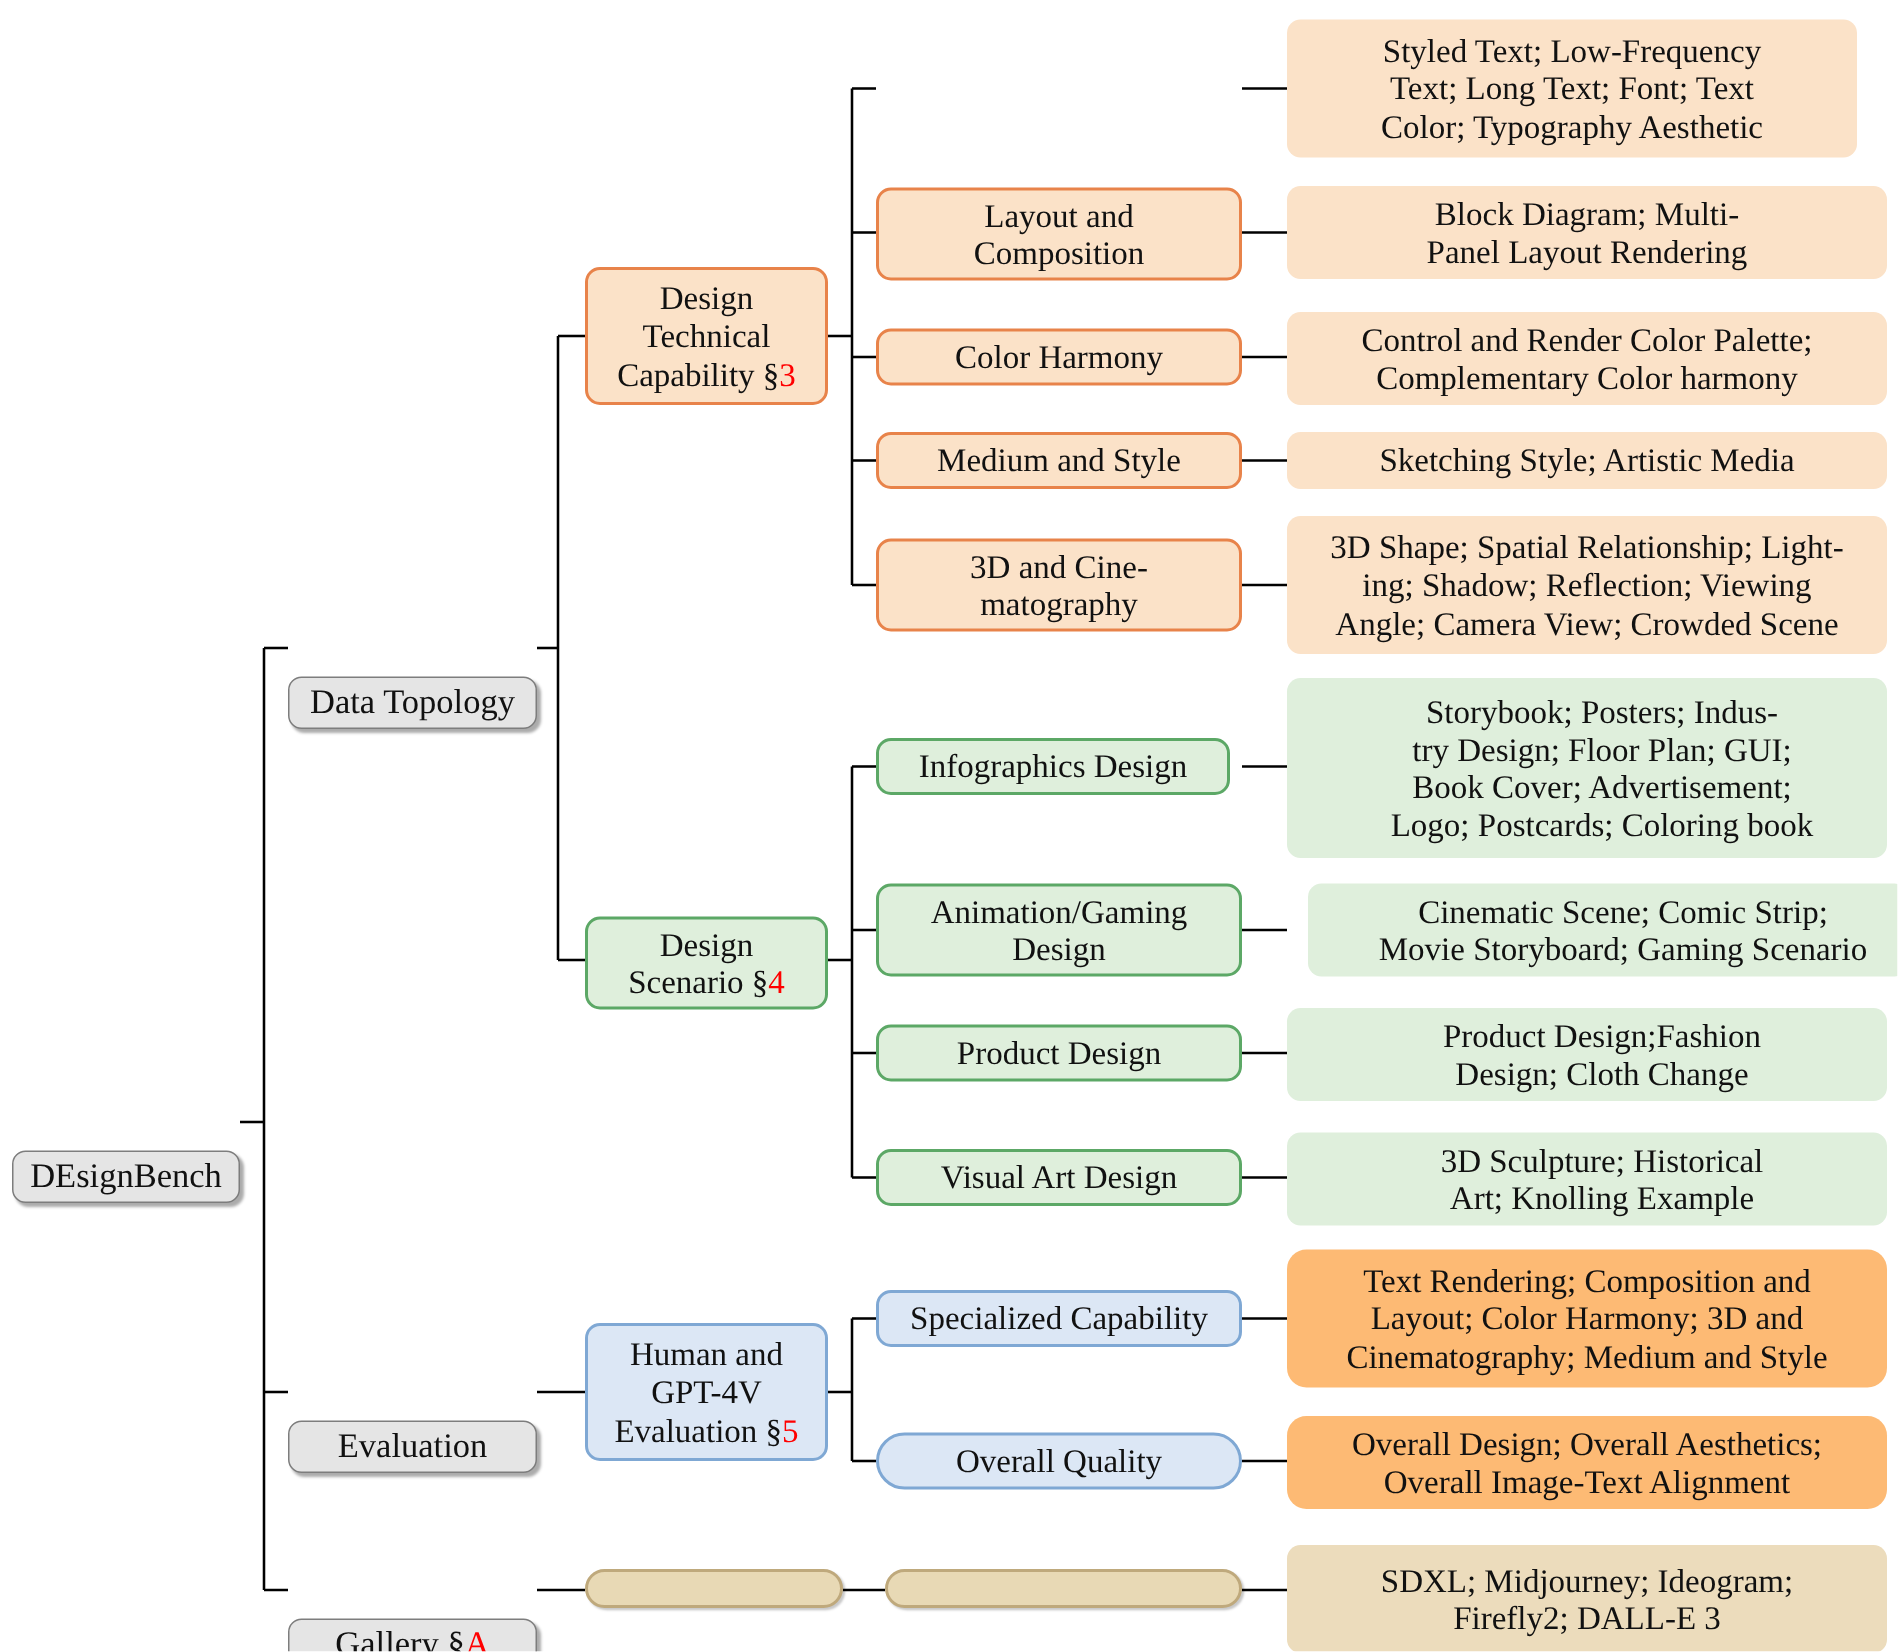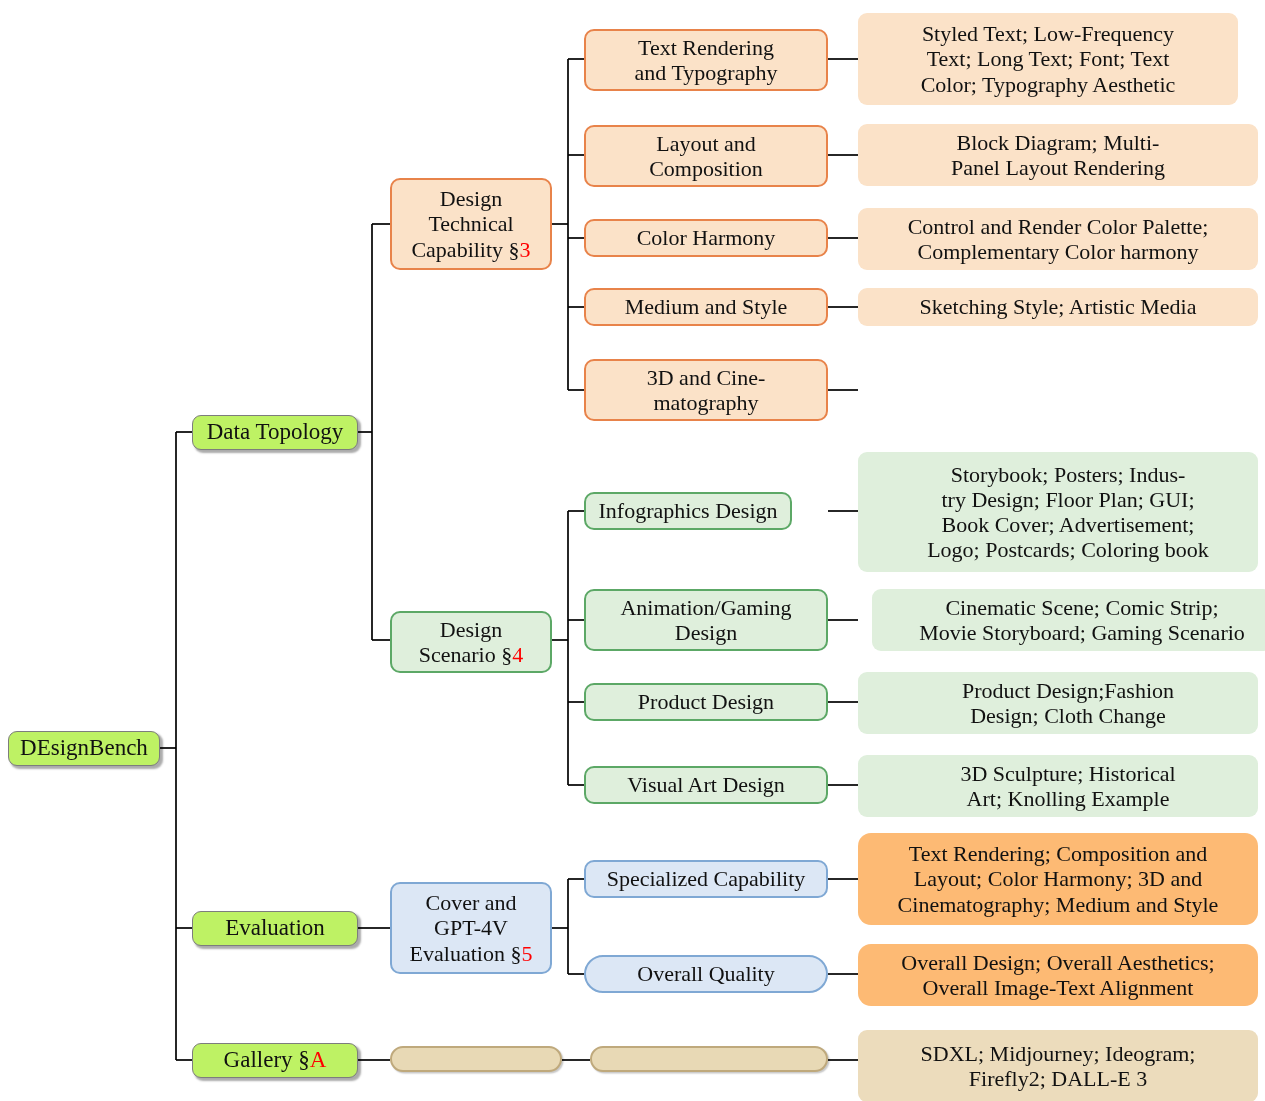--- a/index.html
+++ b/index.html
@@ -33,25 +33,26 @@
     align-items: center;
     justify-content: center;
     text-align: center;
     line-height: 1.14;
     white-space: pre-line;
     z-index: 3;
   }
 
   
   .n-root {
-    background: #bef264;
+    background: #e5e5e5;
     border: 1.6px solid #7d7d7d;
     border-radius: 9px;
     box-shadow: 2.5px 2.5px 2px rgba(0,0,0,0.33);
     font-size: 23px;
+    margin-top: 36px;
   }
 
   
   .n-cat {
     border-radius: 10px;
     border-width: 2.2px;
     border-style: solid;
     font-size: 22px;
   }
   .n-cat.c-orange { background: #fbe2c8; border-color: #e8834a; }
@@ -172,45 +173,41 @@
 Technical
 Capability §</span><span class="sec-num">3</span></span>
   </div>
 
   <div class="node n-cat c-green" style="left:390px; top:611px; width:162px; height:62px;">
     <span class="sec"><span>Design
 Scenario §</span><span class="sec-num">4</span></span>
   </div>
 
   <div class="node n-cat c-blue" style="left:390px; top:882px; width:162px; height:92px;">
-    <span class="sec"><span>Cover and
+    <span class="sec"><span>Human and
 GPT-4V
 Evaluation §</span><span class="sec-num">5</span></span>
   </div>
 
-  <div class="node n-sub c-orange" style="left:584px; top:29px; width:244px; height:62px;">
-    <span>Text Rendering
-and Typography</span>
-  </div>
   <div class="node n-sub c-orange" style="left:584px; top:125px; width:244px; height:62px;">
     <span>Layout and
 Composition</span>
   </div>
   <div class="node n-sub c-orange" style="left:584px; top:219px; width:244px; height:38px;">
     <span>Color Harmony</span>
   </div>
   <div class="node n-sub c-orange" style="left:584px; top:288px; width:244px; height:38px;">
     <span>Medium and Style</span>
   </div>
   <div class="node n-sub c-orange" style="left:584px; top:359px; width:244px; height:62px;">
     <span>3D and Cine-
 matography</span>
   </div>
 
-  <div class="node n-sub c-green" style="left:584px; top:492px; width:208px; height:38px;">
+  <div class="node n-sub c-green" style="left:584px; top:492px; width:236px; height:38px;">
     <span>Infographics Design</span>
   </div>
   <div class="node n-sub c-green" style="left:584px; top:589px; width:244px; height:62px;">
     <span>Animation/Gaming
 Design</span>
   </div>
   <div class="node n-sub c-green" style="left:584px; top:683px; width:244px; height:38px;">
     <span>Product Design</span>
   </div>
   <div class="node n-sub c-green" style="left:584px; top:766px; width:244px; height:38px;">
@@ -232,20 +229,25 @@
   <div class="node n-leaf c-orange" style="left:858px; top:124px; width:400px; height:62px;">
     <span>Block Diagram; Multi-
 Panel Layout Rendering</span>
   </div>
   <div class="node n-leaf c-orange" style="left:858px; top:208px; width:400px; height:62px;">
     <span>Control and Render Color Palette;
 Complementary Color harmony</span>
   </div>
   <div class="node n-leaf c-orange" style="left:858px; top:288px; width:400px; height:38px;">
     <span>Sketching Style; Artistic Media</span>
+  </div>
+  <div class="node n-leaf c-orange" style="left:858px; top:344px; width:400px; height:92px;">
+    <span>3D Shape; Spatial Relationship; Light-
+ing; Shadow; Reflection; Viewing
+Angle; Camera View; Crowded Scene</span>
   </div>
 
   <div class="node n-leaf c-green" style="left:858px; top:452px; width:400px; height:120px;">
     <span>Storybook; Posters; Indus-
 try Design; Floor Plan; GUI;
 Book Cover; Advertisement;
 Logo; Postcards; Coloring book</span>
   </div>
   <div class="node n-leaf c-green" style="left:872px; top:589px; width:400px; height:62px;">
     <span>Cinematic Scene; Comic Strip;

